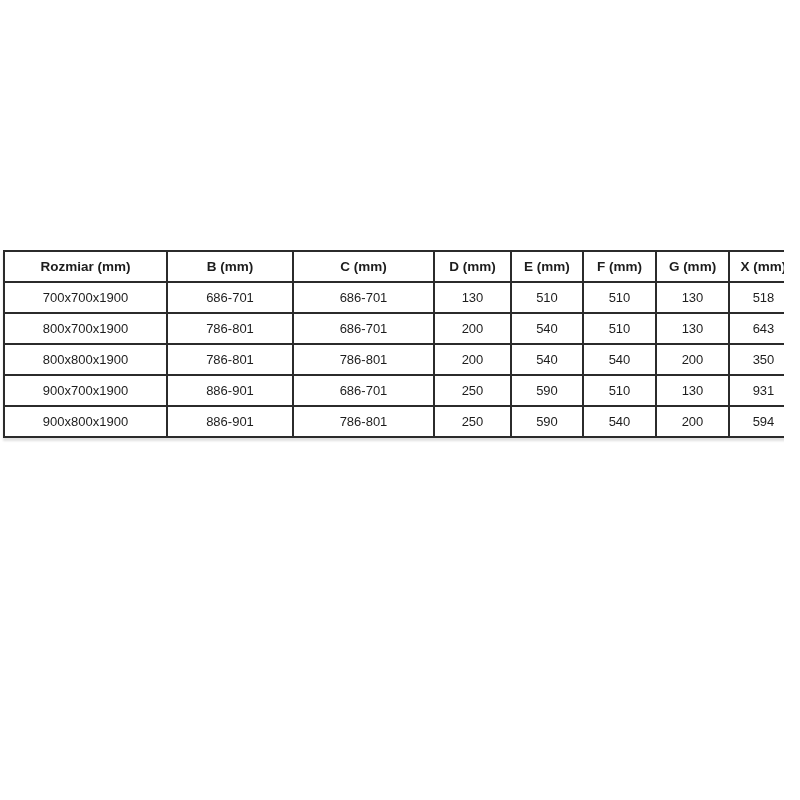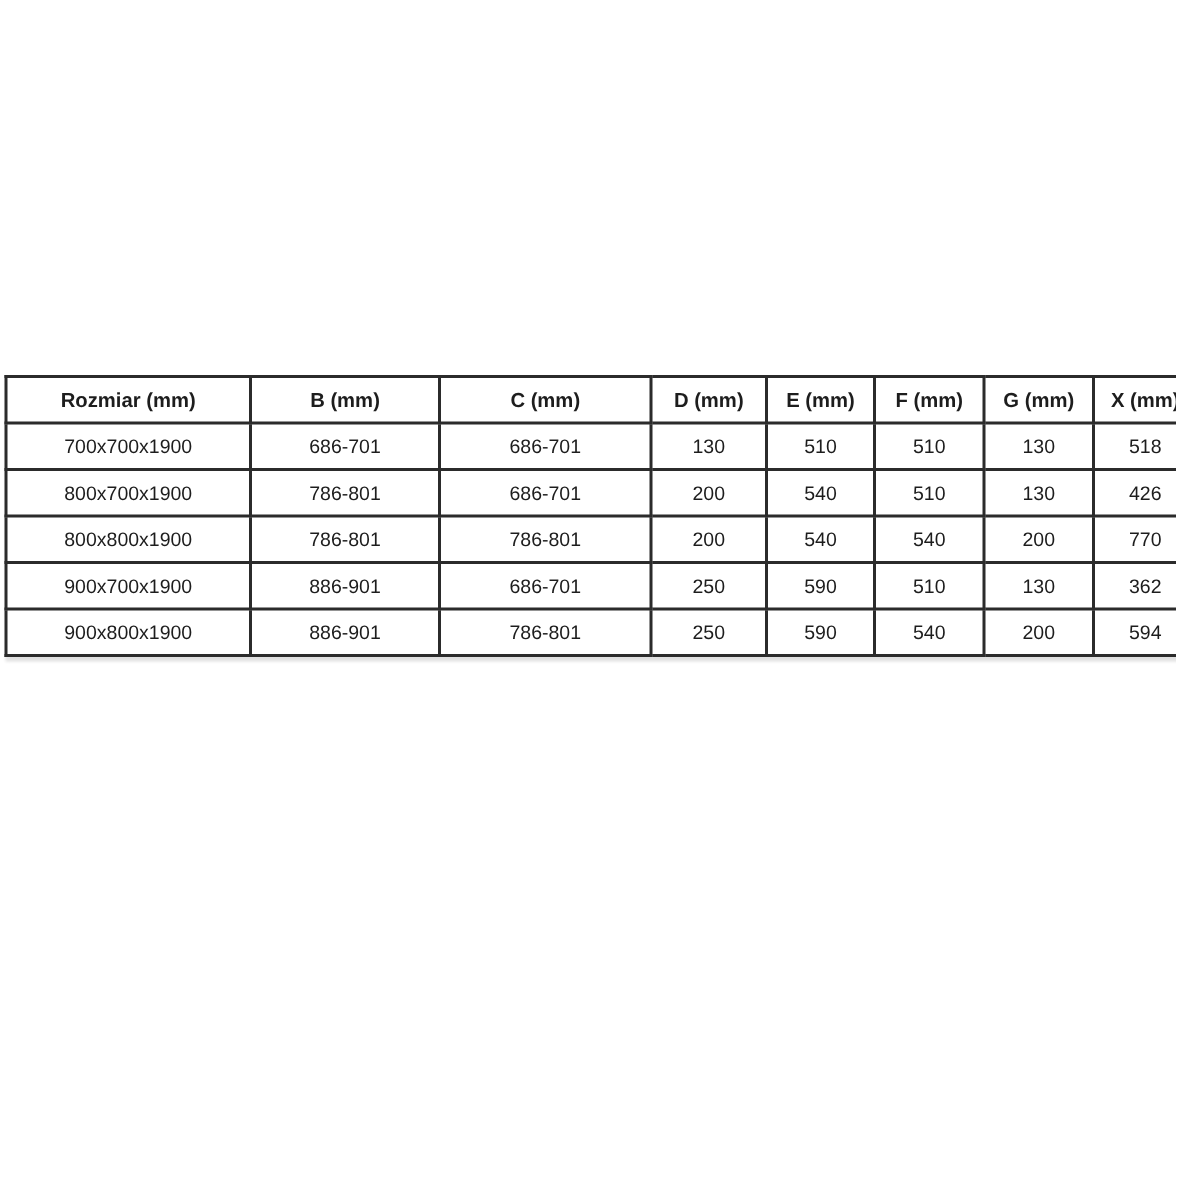--- a/index.html
+++ b/index.html
@@ -85,41 +85,41 @@
         <td>518</td>
       </tr>
       <tr>
         <td>800x700x1900</td>
         <td>786-801</td>
         <td>686-701</td>
         <td>200</td>
         <td>540</td>
         <td>510</td>
         <td>130</td>
-        <td>426</td>
+        <td>643</td>
       </tr>
       <tr>
         <td>800x800x1900</td>
         <td>786-801</td>
         <td>786-801</td>
         <td>200</td>
         <td>540</td>
         <td>540</td>
         <td>200</td>
-        <td>770</td>
+        <td>350</td>
       </tr>
       <tr>
         <td>900x700x1900</td>
         <td>886-901</td>
         <td>686-701</td>
         <td>250</td>
         <td>590</td>
         <td>510</td>
         <td>130</td>
-        <td>362</td>
+        <td>931</td>
       </tr>
       <tr>
         <td>900x800x1900</td>
         <td>886-901</td>
         <td>786-801</td>
         <td>250</td>
         <td>590</td>
         <td>540</td>
         <td>200</td>
         <td>594</td>

